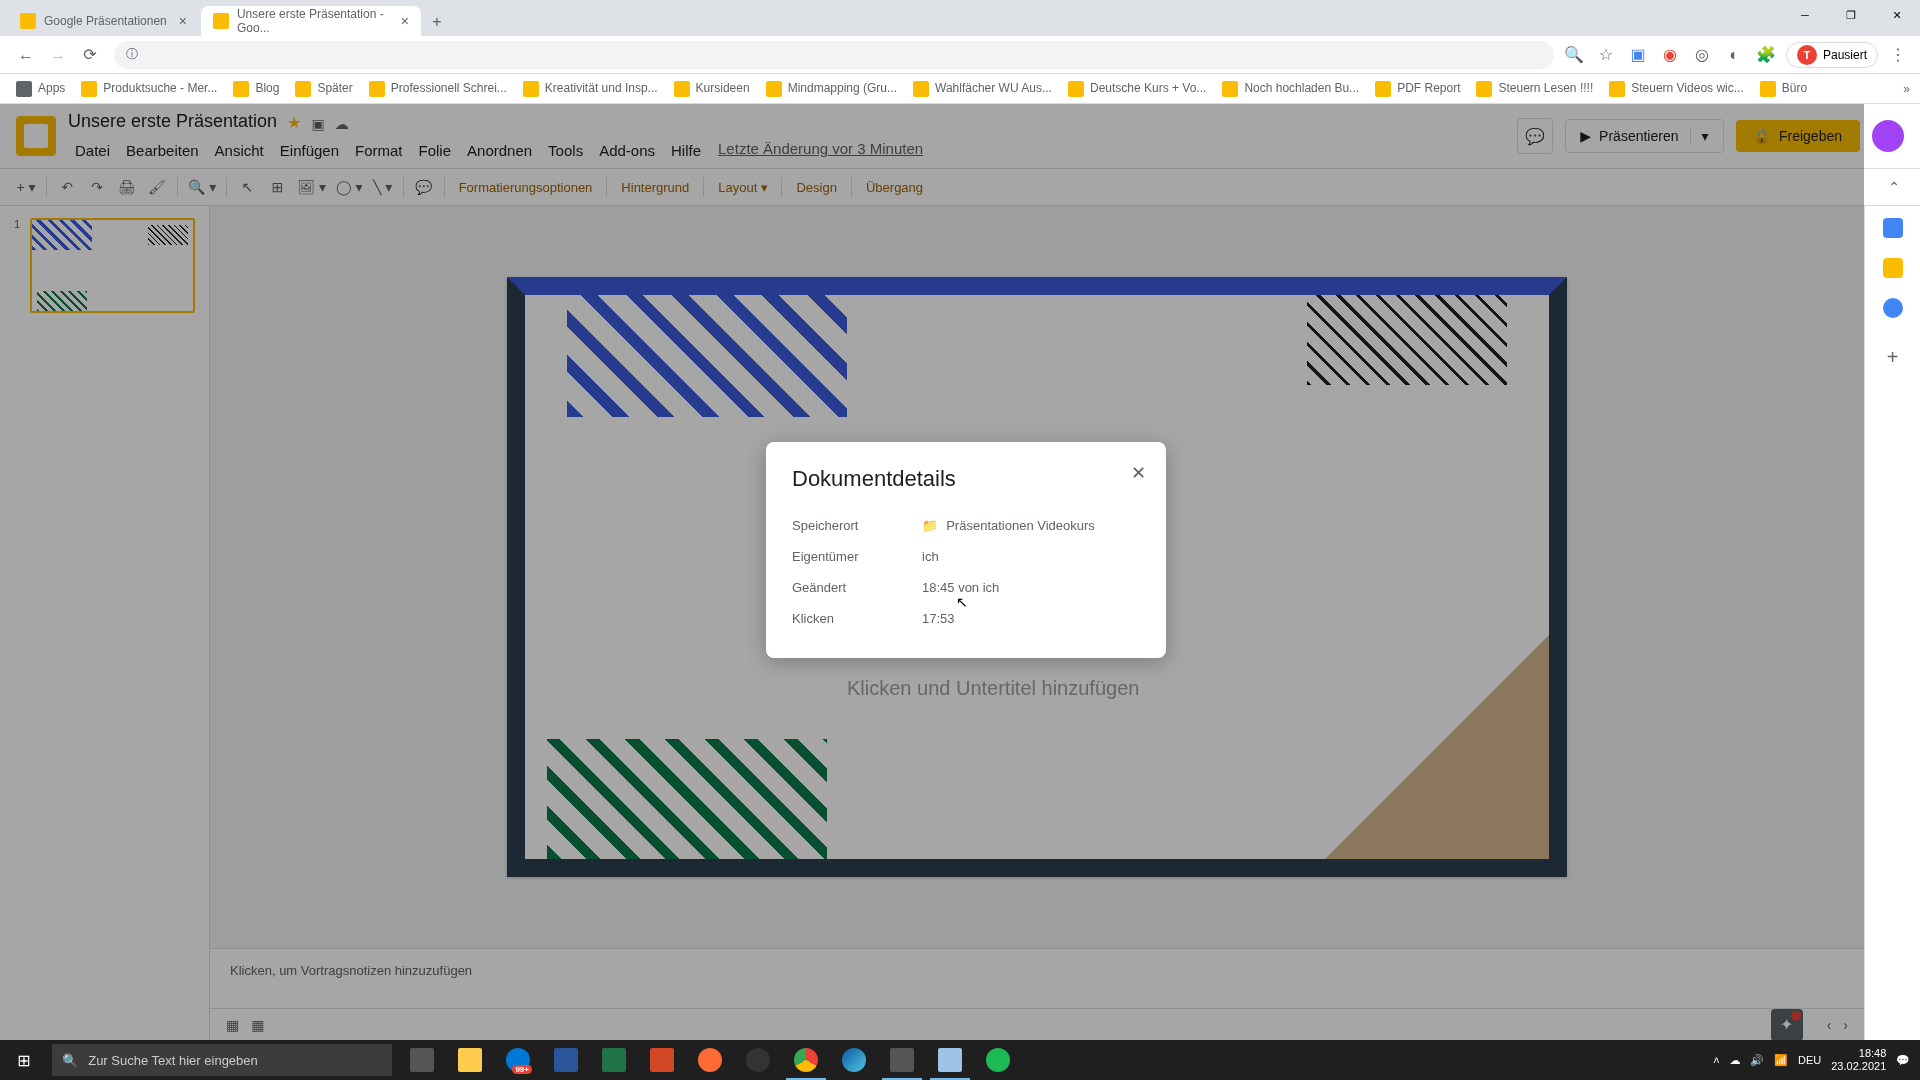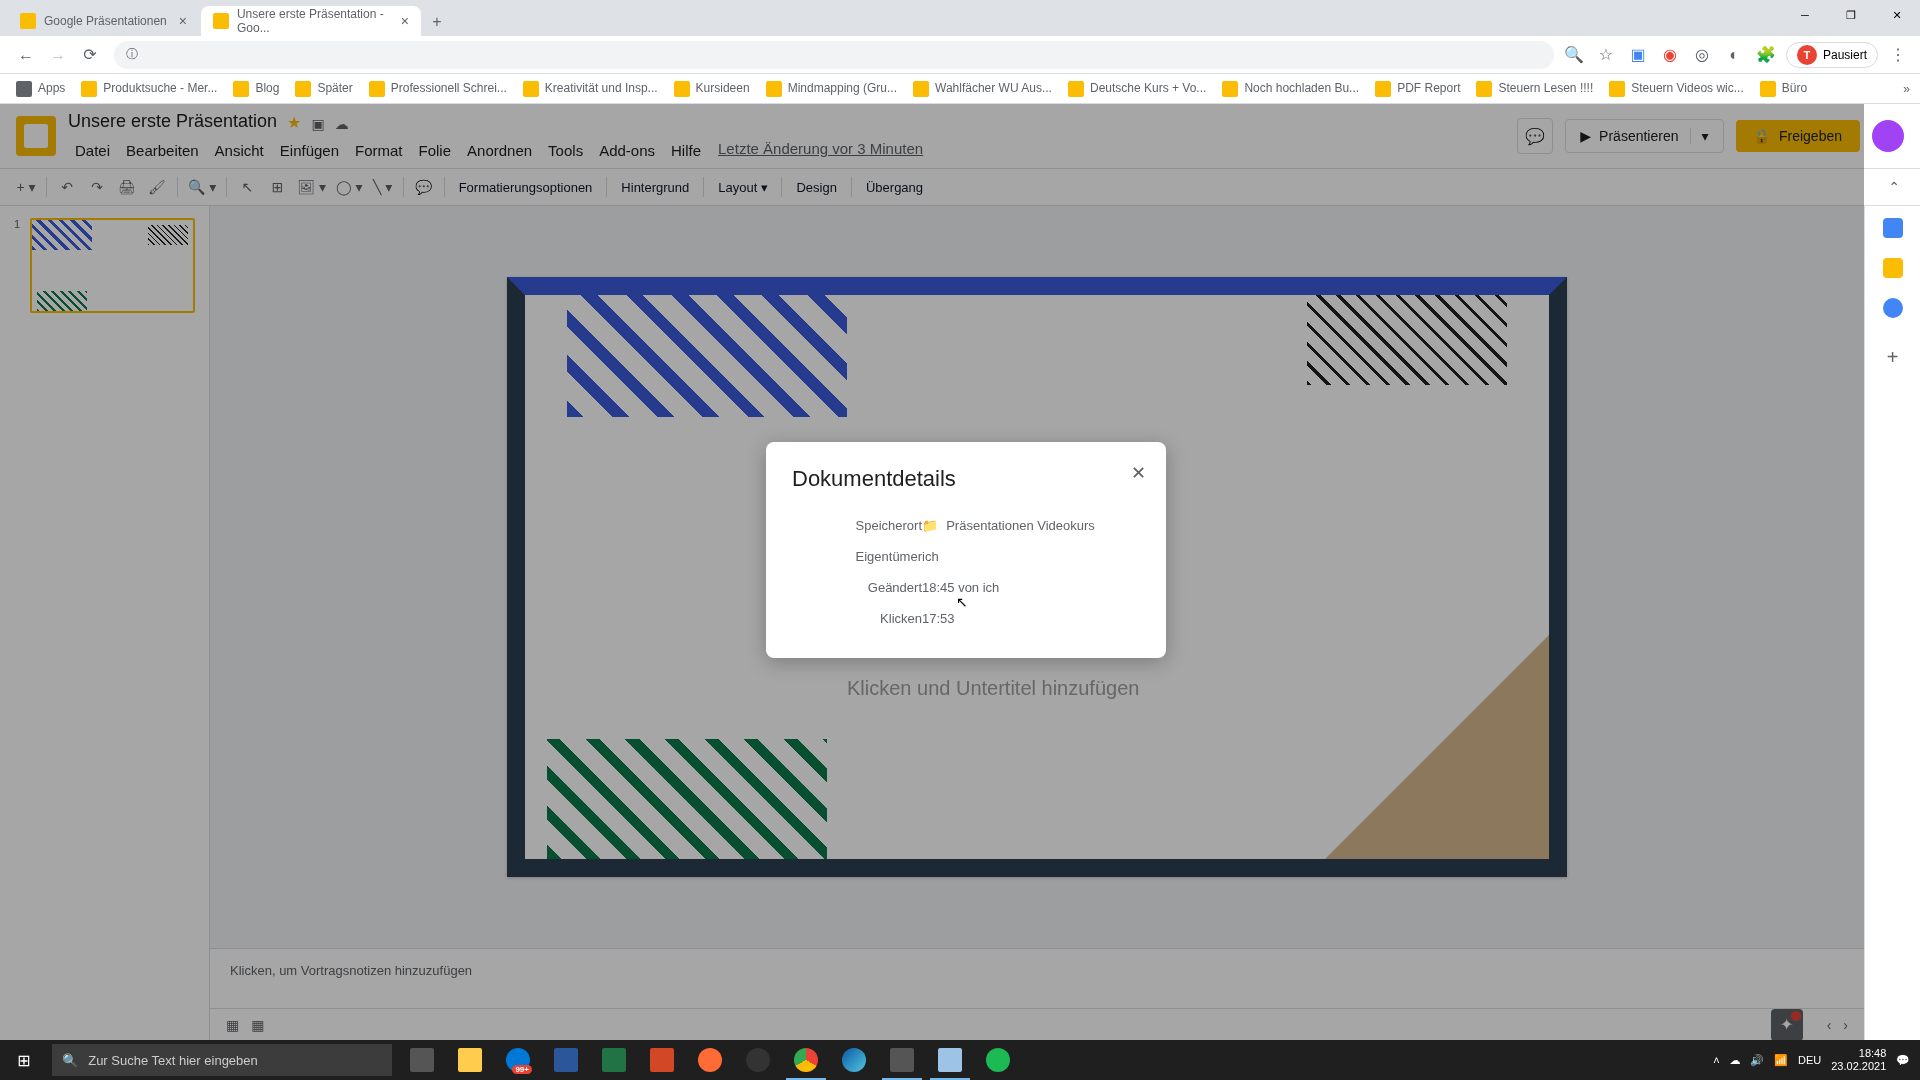--- a/index.html
+++ b/index.html
@@ -46,21 +46,21 @@
 .comment-btn { width: 36px; height: 36px; display: flex; align-items: center; justify-content: center; border: 1px solid #dadce0; border-radius: 4px; color: #5f6368; }
 .present-btn { display: flex; align-items: center; gap: 8px; padding: 8px 14px; border: 1px solid #dadce0; border-radius: 4px; font-size: 14px; color: #202124; }
 .present-btn .dropdown { border-left: 1px solid #dadce0; padding-left: 10px; margin-left: 4px; }
 .share-btn { background: #fbbc04; color: #202124; padding: 8px 18px; border-radius: 4px; font-size: 14px; display: flex; align-items: center; gap: 8px; font-weight: 500; }
 .profile-avatar { width: 32px; height: 32px; border-radius: 50%; background: #a142f4; }
 
 
 .toolbar { height: 38px; background: #fff; border-top: 1px solid #dadce0; border-bottom: 1px solid #dadce0; display: flex; align-items: center; padding: 0 12px; gap: 2px; }
 .tool-btn { min-width: 28px; height: 28px; display: flex; align-items: center; justify-content: center; color: #5f6368; font-size: 14px; padding: 0 4px; border-radius: 2px; }
 .tool-sep { width: 1px; height: 20px; background: #dadce0; margin: 0 4px; }
-.tool-text { font-size: 13px; color: #0f172a; padding: 0 8px; }
+.tool-text { font-size: 13px; color: #a16207; padding: 0 8px; }
 .toolbar-collapse { margin-left: auto; }
 
 
 .main-area { display: flex; height: calc(100% - 206px - 40px); position: relative; }
 .slide-panel { width: 210px; background: #fff; border-right: 1px solid #dadce0; padding: 12px; }
 .slide-thumb { position: relative; }
 .slide-num { position: absolute; left: 2px; top: 0; font-size: 11px; color: #5f6368; }
 .thumb-img { width: 165px; height: 95px; border: 2px solid #fbbc04; border-radius: 2px; margin-left: 18px; background: #fff; position: relative; overflow: hidden; }
 .thumb-decor-blue { position: absolute; top: 0; left: 0; width: 60px; height: 30px; background: repeating-linear-gradient(45deg, #3b5bdb 0 3px, transparent 3px 8px); }
 .thumb-decor-dark { position: absolute; top: 5px; right: 5px; width: 40px; height: 20px; background: repeating-linear-gradient(45deg, #202124 0 1px, transparent 1px 4px); }
@@ -89,21 +89,21 @@
 .side-icon.cal { background: #4285f4; }
 .side-icon.keep { background: #fbbc04; }
 .side-icon.tasks { background: #4285f4; border-radius: 50%; }
 .side-add { color: #5f6368; font-size: 20px; margin-top: 8px; }
 
 
 .modal-overlay { position: absolute; top: 104px; left: 0; right: 56px; bottom: 40px; background: rgba(0,0,0,0.35); z-index: 90; }
 .modal { position: absolute; top: 442px; left: 766px; width: 400px; background: #fff; border-radius: 8px; box-shadow: 0 4px 20px rgba(0,0,0,0.25); z-index: 100; padding: 24px 26px; }
 .modal-title { font-size: 22px; color: #202124; margin-bottom: 18px; font-weight: 400; }
 .modal-close { position: absolute; top: 20px; right: 20px; font-size: 18px; color: #5f6368; cursor: pointer; }
-.modal-row { display: flex; padding: 8px 0; font-size: 13px; text-align: right; }
+.modal-row { display: flex; padding: 8px 0; font-size: 13px; }
 .modal-label { width: 130px; color: #5f6368; font-weight: 500; }
 .modal-value { color: #5f6368; display: flex; align-items: center; gap: 8px; }
 .folder-icon { color: #5f6368; }
 
 .cursor { position: absolute; top: 594px; left: 956px; z-index: 110; font-size: 14px; color: #000; pointer-events: none; }
 
 
 .taskbar { position: absolute; bottom: 0; left: 0; right: 0; height: 40px; background: #1f1f1f; display: flex; align-items: center; }
 .start-btn { width: 48px; height: 40px; display: flex; align-items: center; justify-content: center; color: #fff; }
 .search-box { width: 340px; height: 32px; background: #3c3c3c; margin-left: 4px; display: flex; align-items: center; padding: 0 10px; color: #ccc; font-size: 13px; gap: 10px; }

